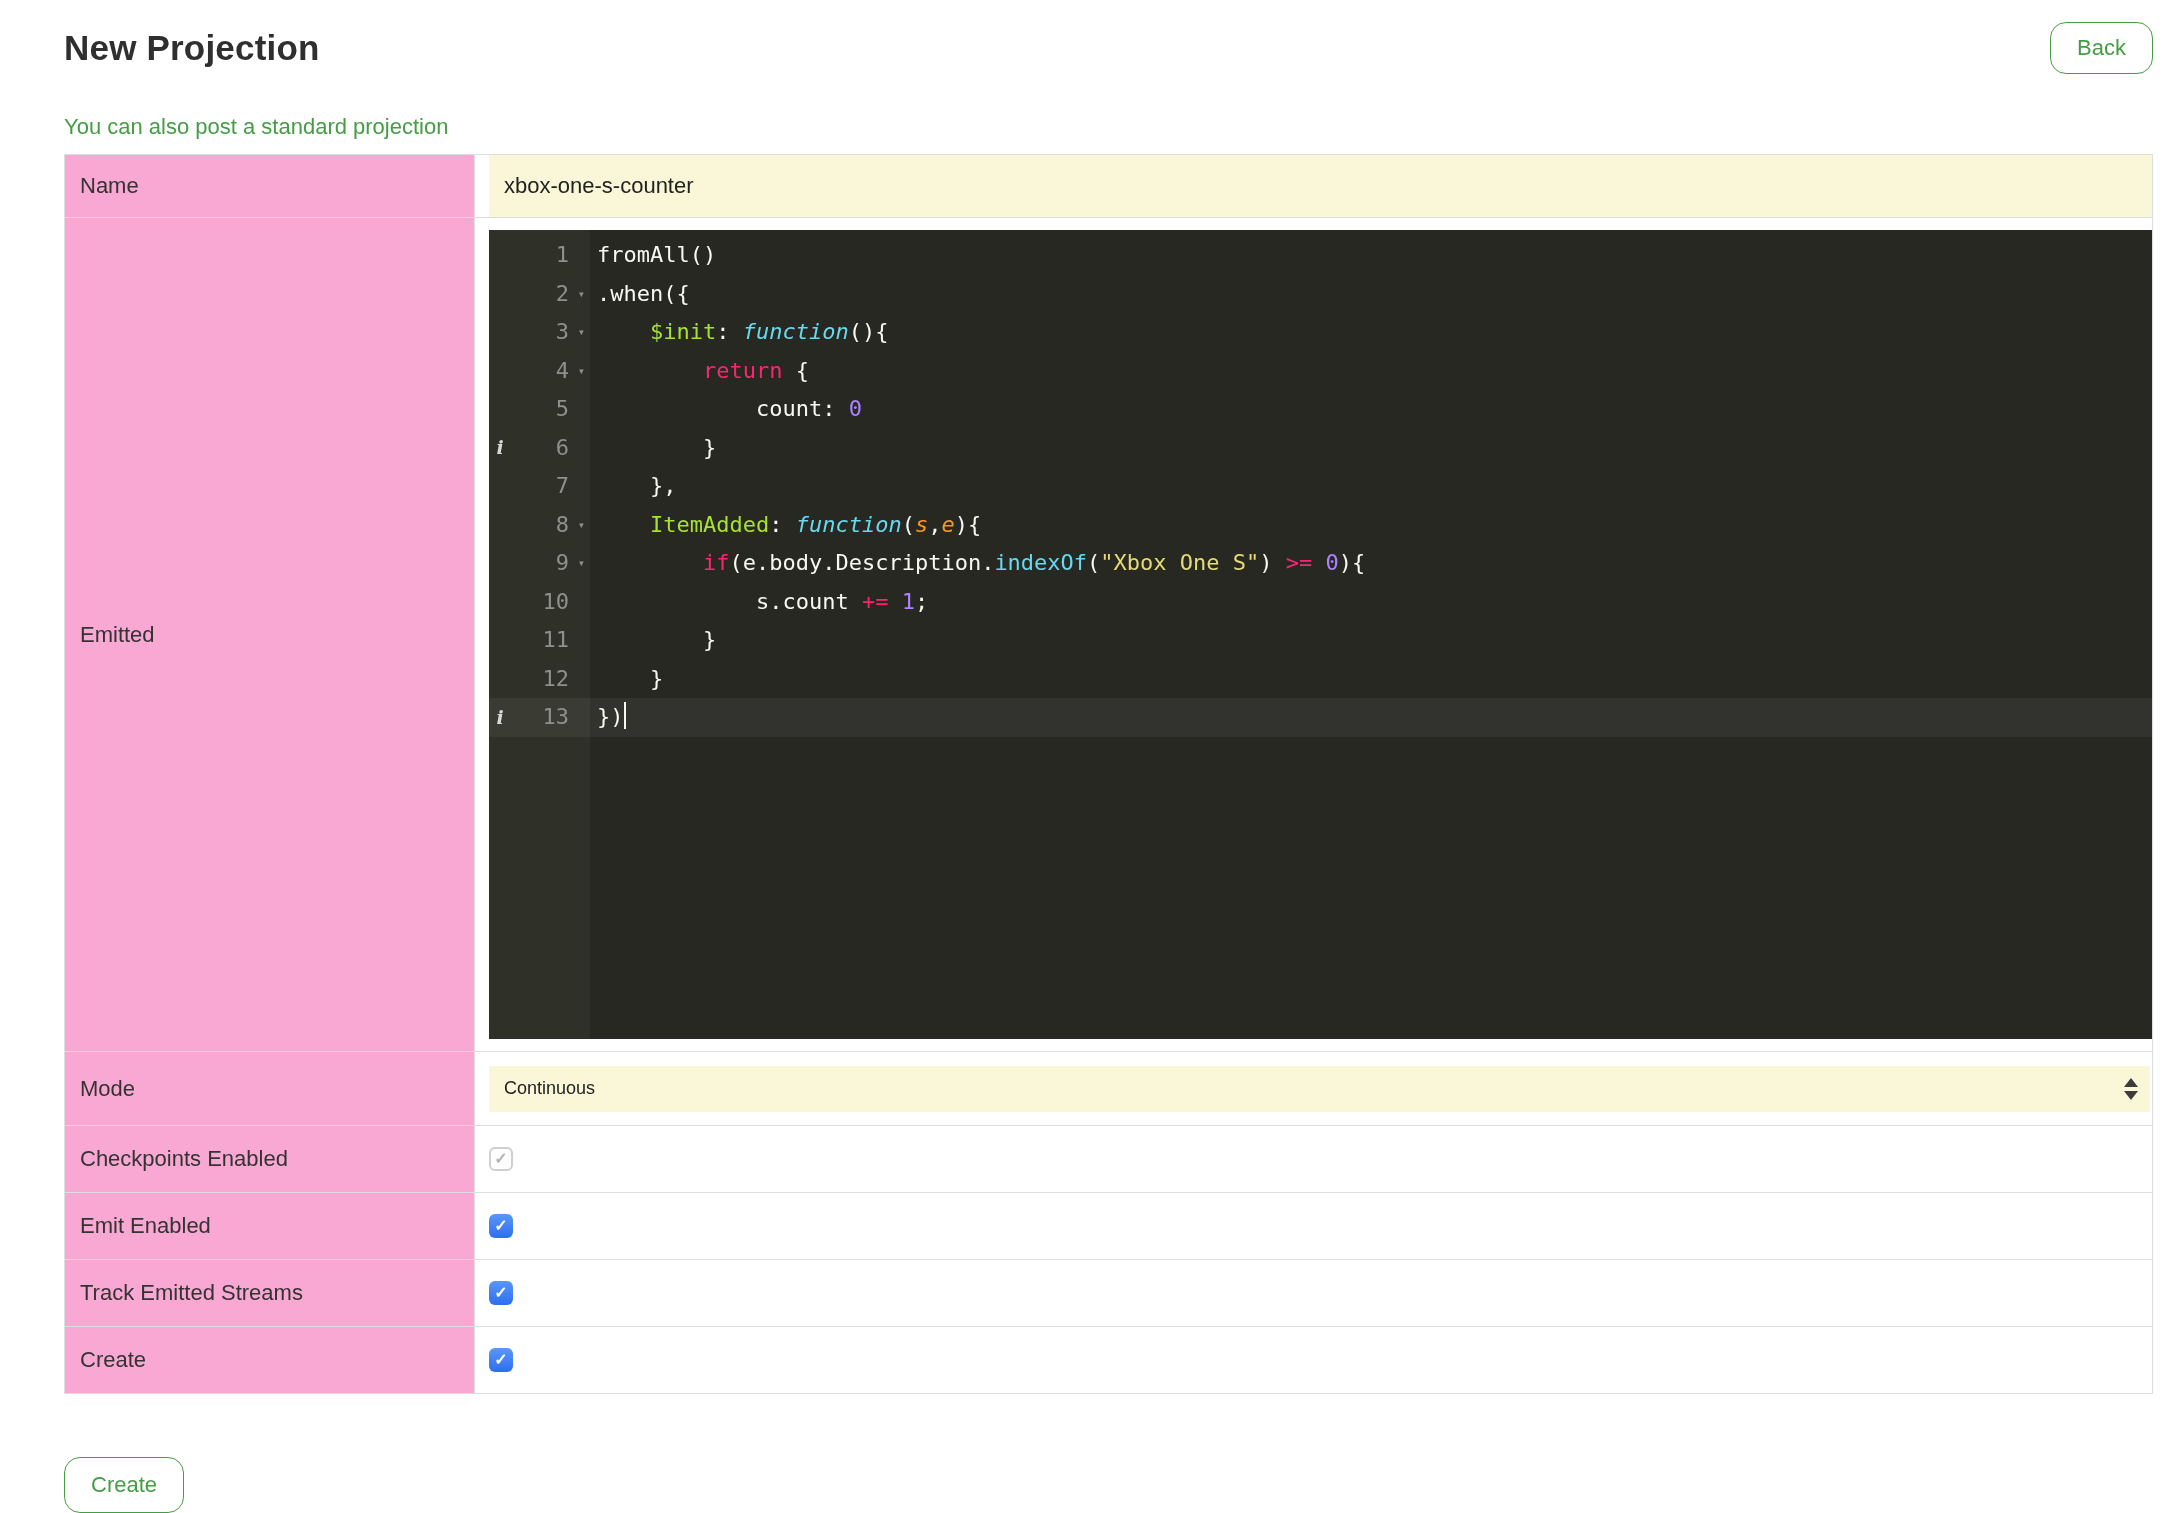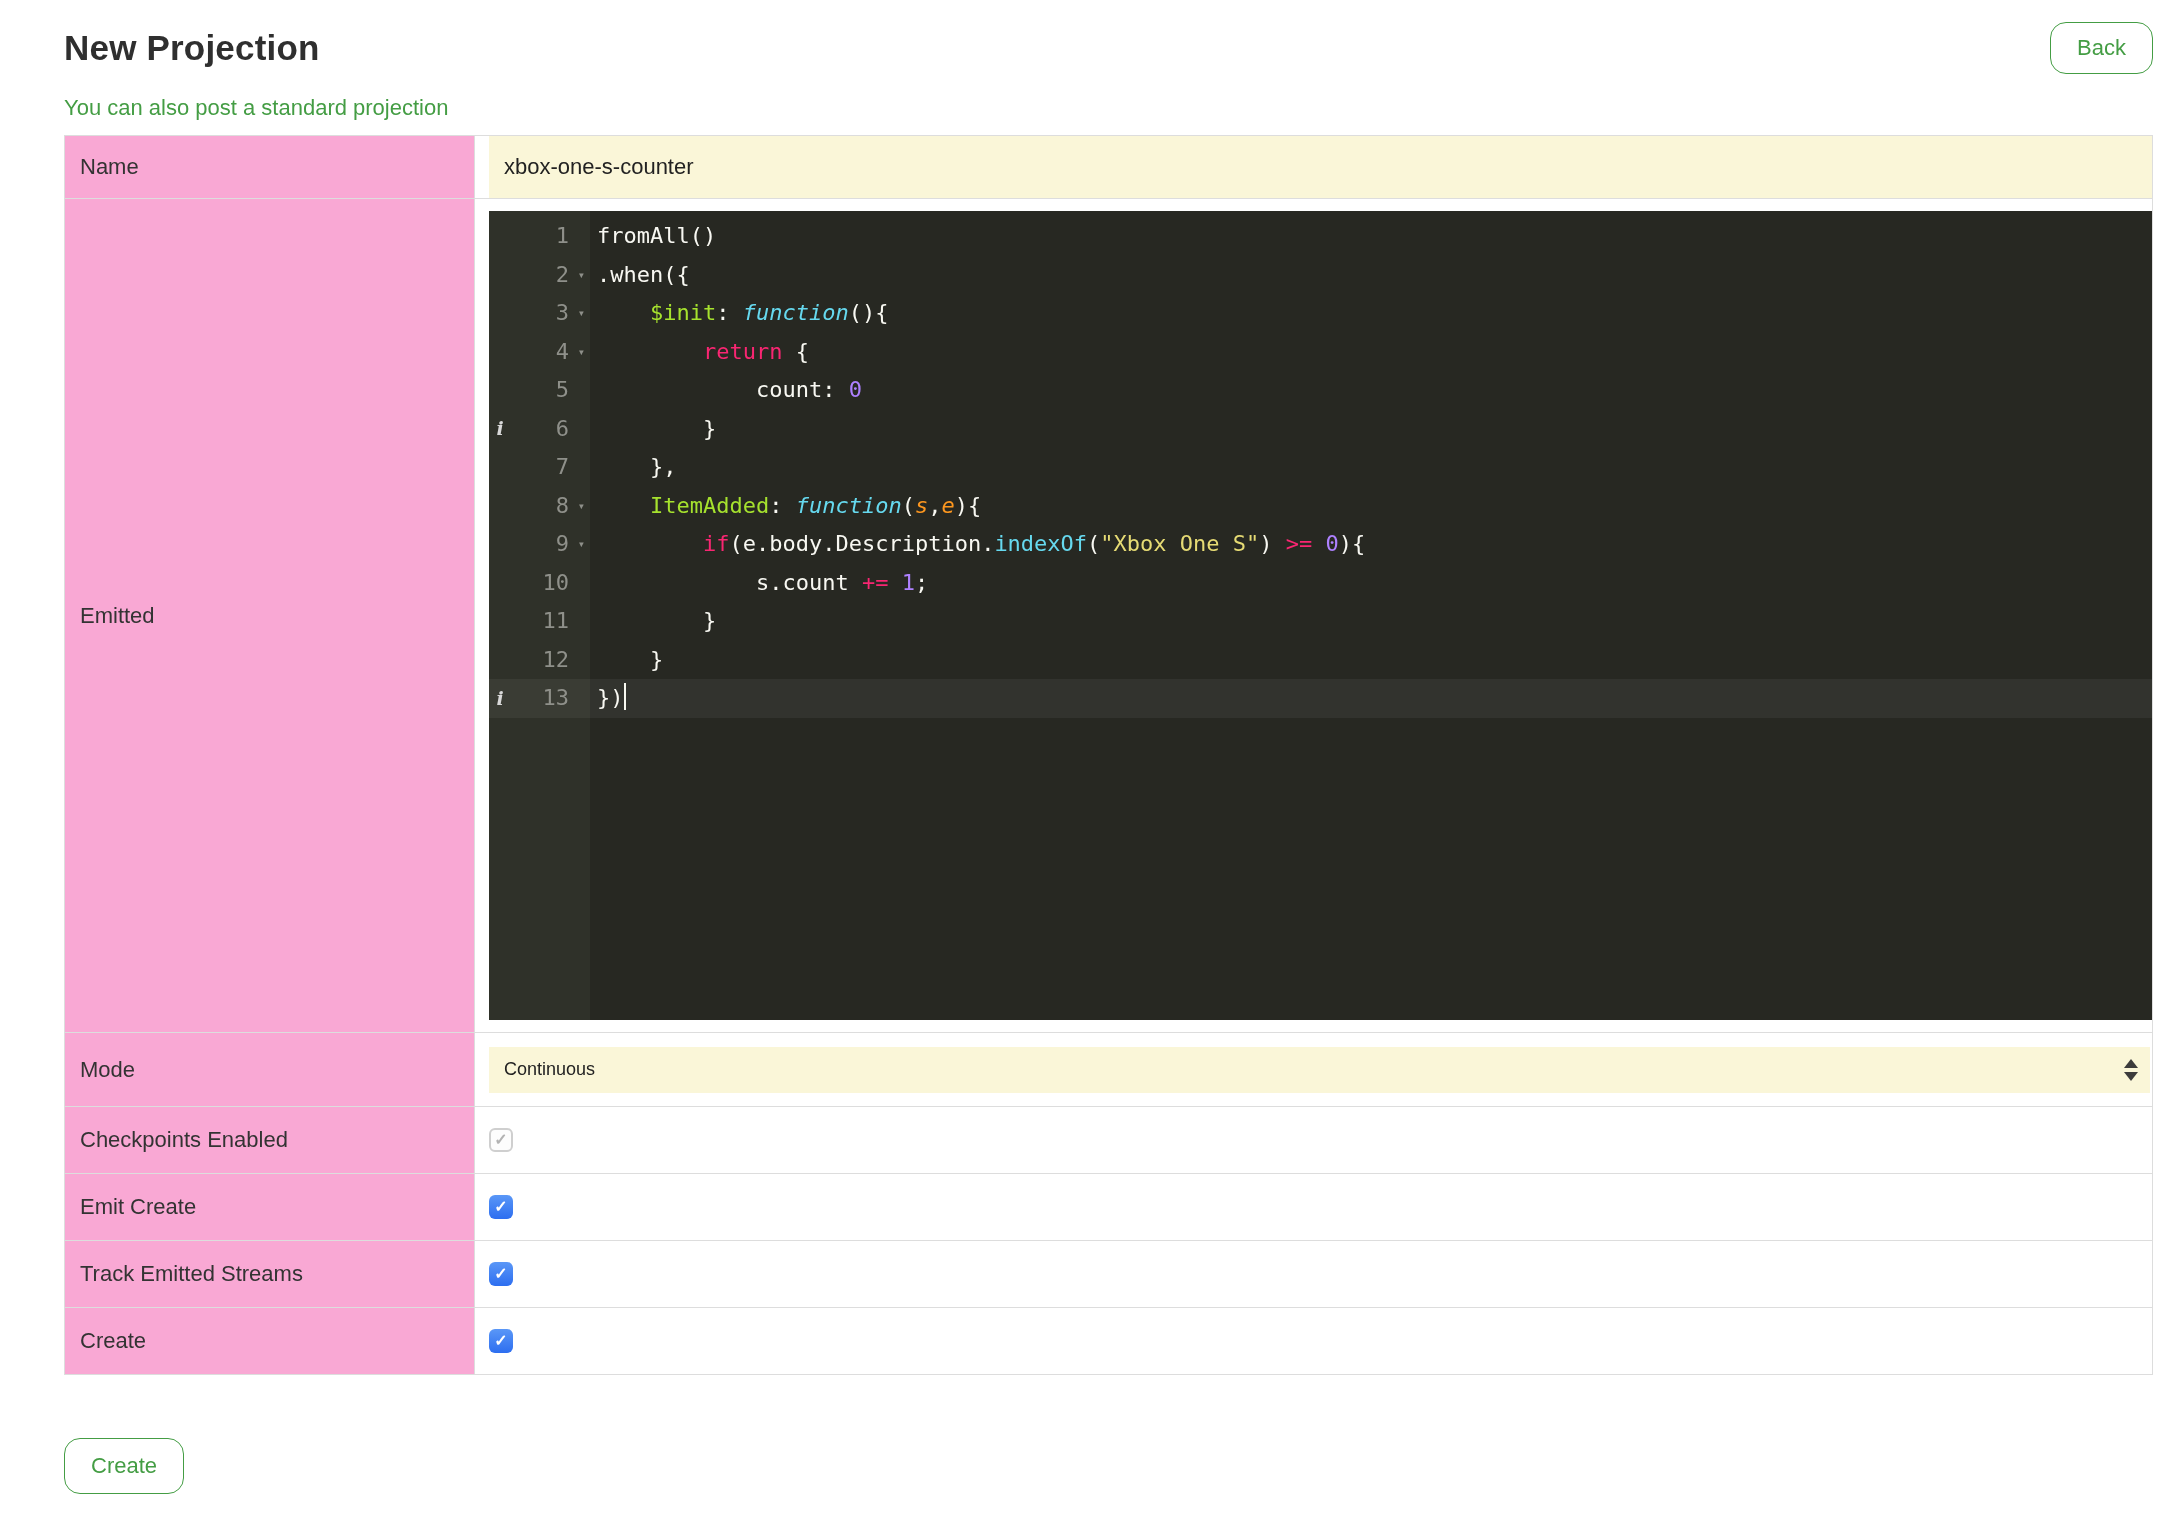--- a/index.html
+++ b/index.html
@@ -16,21 +16,21 @@
   
   .header { display: flex; justify-content: space-between; align-items: flex-start; }
   .header h1 { margin: 6px 0 0 0; font-size: 35px; font-weight: 700; color: #2f2f2f; letter-spacing: 0.2px; }
   .btn {
     background: #fff; color: #449d44; border: 1px solid #449d44;
     border-radius: 16px; font-size: 22px; padding: 12px 26px;
     font-family: Liberation Sans, sans-serif; cursor: pointer;
   }
 
   
-  .std-link { display: inline-block; margin-top: 21px; color: #449d44; font-size: 22px; text-decoration: none; cursor: pointer; }
+  .std-link { display: inline-block; margin-top: 40px; color: #449d44; font-size: 22px; text-decoration: none; cursor: pointer; }
 
   
   .form-table { width: 100%; margin-top: 14px; border-collapse: collapse; table-layout: fixed; }
   .form-table col.c1 { width: 410px; }
   .form-table td { border: 1px solid #ddd; vertical-align: middle; }
   .label-cell { padding: 0 15px; font-size: 22px; color: #333; background: #f9a8d4; }
   .value-cell { padding: 0 0 0 14px; }
   tr[data-name="name-row"] { height: 62px; }
   tr[data-name="mode-row"] { height: 74px; }
   .toggle-row { height: 67px; }
@@ -249,21 +249,21 @@
       </tr>
     </tbody>
     <tbody data-name="toggle-rows">
         <tr class="toggle-row" data-name="toggle-row">
           <td class="label-cell" data-name="toggle-label">Checkpoints Enabled</td>
           <td class="value-cell" data-name="toggle-value-cell"><div class="cb cb-disabled" data-name="checkbox-checkpoints-enabled">
               <span class="ck" data-name="check-icon">✓</span>
             </div></td>
         </tr>
         <tr class="toggle-row" data-name="toggle-row">
-          <td class="label-cell" data-name="toggle-label">Emit Create</td>
+          <td class="label-cell" data-name="toggle-label">Emit Enabled</td>
           <td class="value-cell" data-name="toggle-value-cell"><div class="cb cb-on" data-name="checkbox-emit-enabled">
               <span class="ck" data-name="check-icon">✓</span>
             </div></td>
         </tr>
         <tr class="toggle-row" data-name="toggle-row">
           <td class="label-cell" data-name="toggle-label">Track Emitted Streams</td>
           <td class="value-cell" data-name="toggle-value-cell"><div class="cb cb-on" data-name="checkbox-track-emitted-streams">
               <span class="ck" data-name="check-icon">✓</span>
             </div></td>
         </tr>

